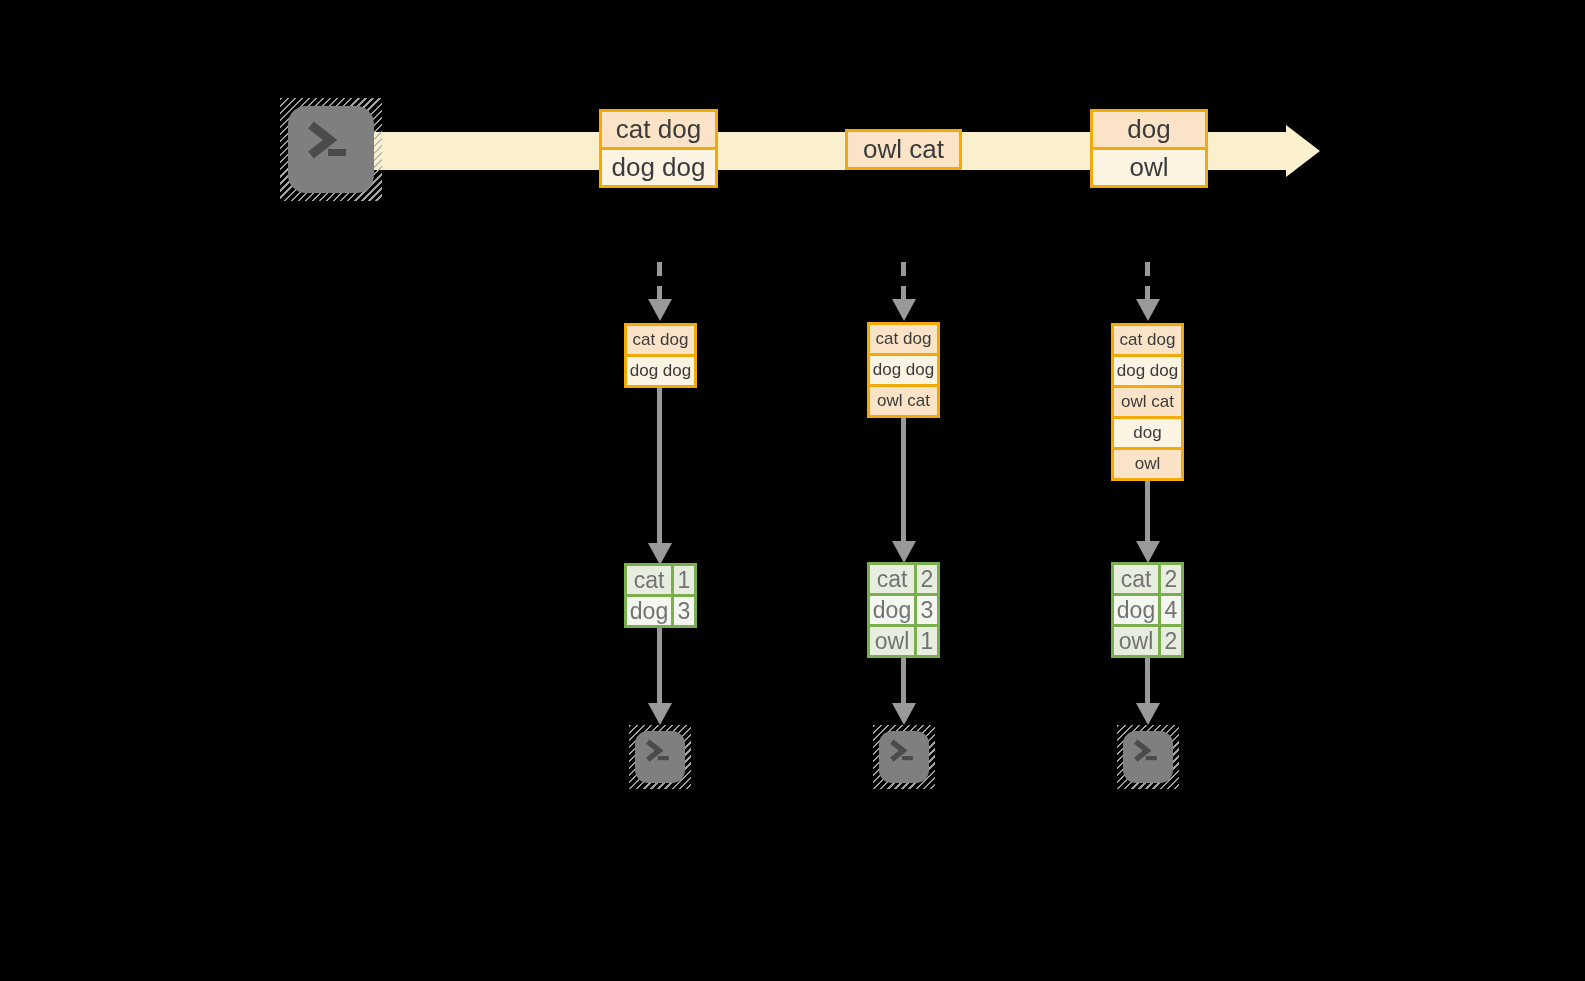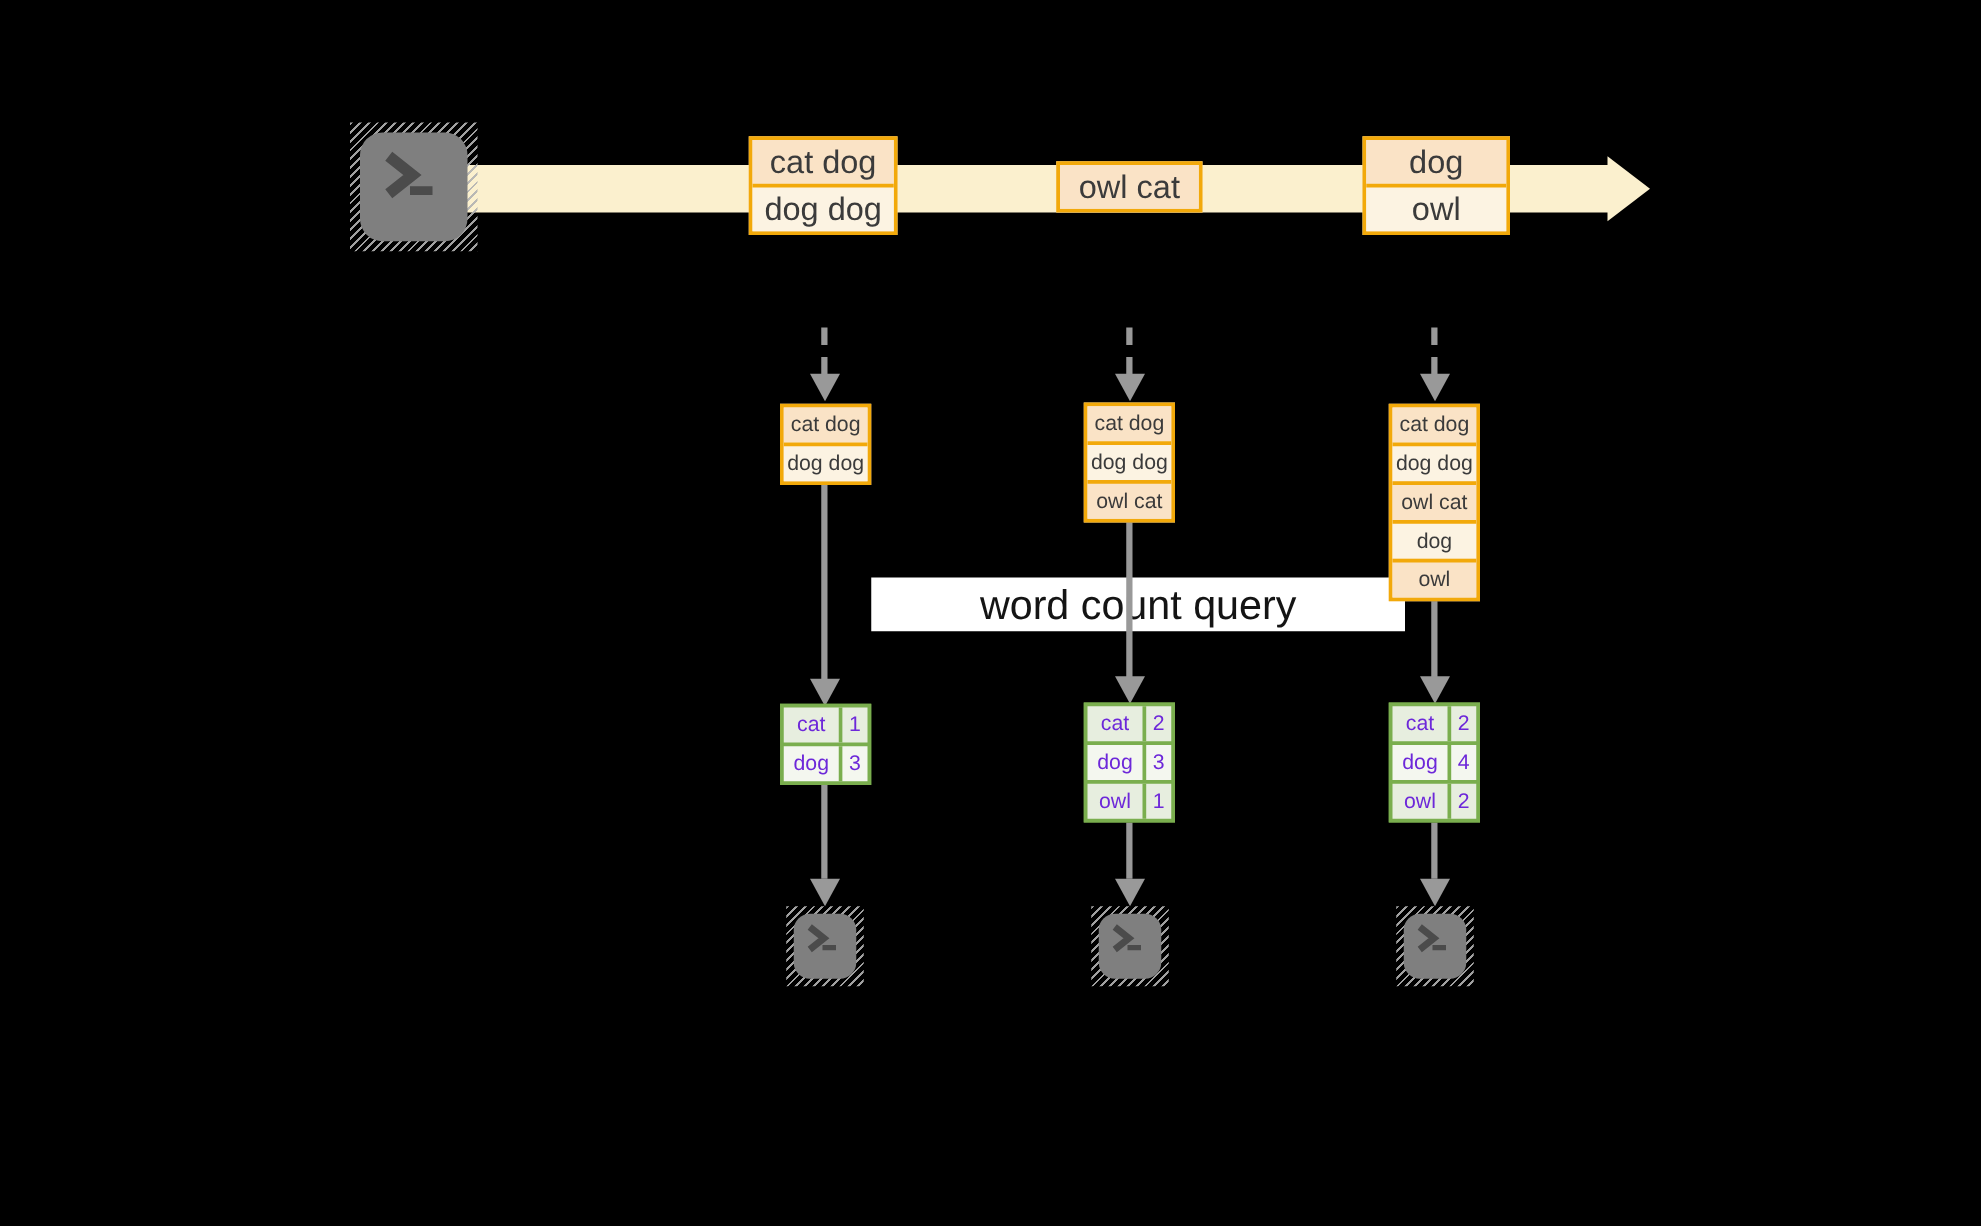--- a/index.html
+++ b/index.html
@@ -43,21 +43,21 @@
   .vline{position:absolute;width:5px;background:var(--gray);}
   .head-down{position:absolute;width:0;height:0;
     border-left:12px solid transparent;border-right:12px solid transparent;border-top:22px solid var(--gray);}
   
   .band{position:absolute;left:697px;top:462px;width:427px;height:43px;background:#ffffff;z-index:1;
     text-align:center;font-size:33px;line-height:43px;color:#141414;}
   .over-band{z-index:2;}
   .over-band2{z-index:3;}
   
   .gtable{position:absolute;width:73px;border:3px solid var(--green);box-sizing:border-box;background:var(--green);}
-  .gtable .trow{display:flex;height:28px;line-height:28px;font-size:17px;color:#6d28d9;}
+  .gtable .trow{display:flex;height:28px;line-height:28px;font-size:23px;color:#737373;}
   .gtable .trow + .trow{border-top:3px solid var(--green);}
   .gtable .w{width:44px;text-align:center;border-right:3px solid var(--green);background:var(--sage);}
   .gtable .c{flex:1;text-align:center;background:var(--sage);}
   .gtable .trow.alt .w,.gtable .trow.alt .c{background:var(--sage-lt);}
 </style>
 </head>
 <body>
 
 <div class="canvas">
 
@@ -102,21 +102,20 @@
     <div class="row">owl cat</div>
   </div>
   <div class="gold-box buf over-band2" style="left:1111px;top:323px;width:73px;">
     <div class="row">cat dog</div>
     <div class="row alt">dog dog</div>
     <div class="row">owl cat</div>
     <div class="row alt">dog</div>
     <div class="row">owl</div>
   </div>
 
-  <div class="band">word count query</div>
 
   <div class="vline over-band" style="left:657px;top:388px;height:156px;"></div>
   <div class="head-down over-band" style="left:648px;top:543px;"></div>
   <div class="vline over-band" style="left:901px;top:418px;height:124px;"></div>
   <div class="head-down over-band" style="left:892px;top:541px;"></div>
   <div class="vline over-band" style="left:1145px;top:481px;height:61px;"></div>
   <div class="head-down over-band" style="left:1136px;top:541px;"></div>
 
   <div class="gtable over-band2" style="left:624px;top:563px;">
     <div class="trow">

